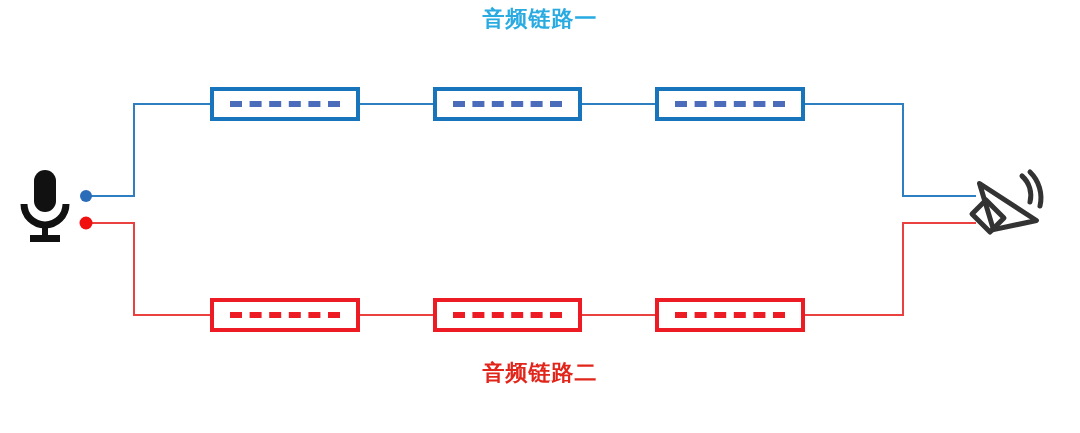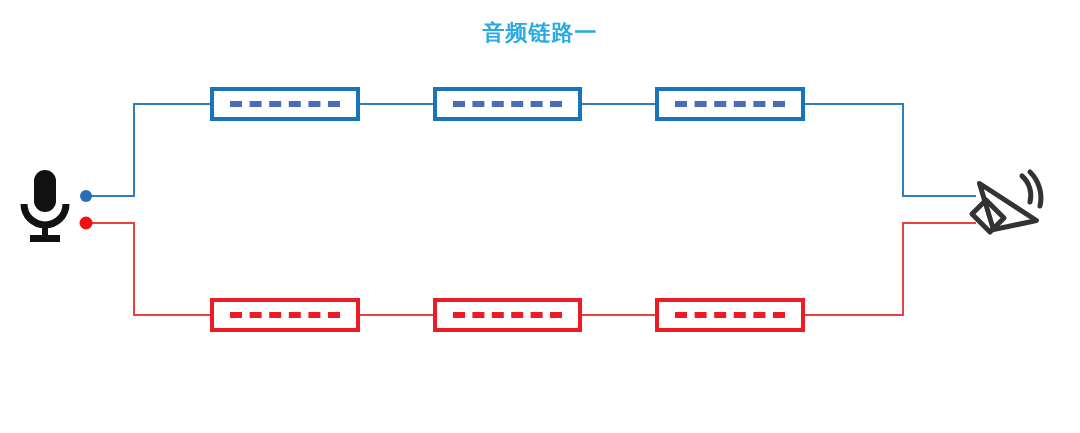--- a/index.html
+++ b/index.html
@@ -23,21 +23,21 @@
     position: absolute;
     font-size: 22px;
     font-weight: bold;
     letter-spacing: 1px;
     white-space: nowrap;
     line-height: 1;
   }
   #label-top {
     left: 0;
     right: 0;
-    top: 22px;
+    top: 8px;
     text-align: center;
     color: #29abe2;
   }
   #label-bottom {
     left: 0;
     right: 0;
     top: 362px;
     text-align: center;
     color: #e1251b;
   }
@@ -86,20 +86,21 @@
   #mic-icon  { left: 14px;  top: 166px; }
   #spk-icon  { left: 966px; top: 166px; }
 </style>
 </head>
 <body>
 
 <div id="stage">
 
   <div class="link-label" id="label-top">音频链路一</div>
 
+  <div class="link-label" id="label-bottom">音频链路二</div>
 
   <svg id="wires" viewBox="0 0 1080 433">
 
     <path d="M 88 196 L 134 196 L 134 104 L 212 104" fill="none" stroke="#2e7fc1" stroke-width="2"></path>
     <line x1="358" y1="104" x2="435" y2="104" stroke="#2e7fc1" stroke-width="2"></line>
     <line x1="580" y1="104" x2="657" y2="104" stroke="#2e7fc1" stroke-width="2"></line>
     <path d="M 803 104 L 903 104 L 903 196 L 976 196" fill="none" stroke="#2e7fc1" stroke-width="2"></path>
 
     <path d="M 88 223 L 134 223 L 134 315 L 212 315" fill="none" stroke="#e8413f" stroke-width="2"></path>
     <line x1="358" y1="315" x2="435" y2="315" stroke="#e8413f" stroke-width="2"></line>

